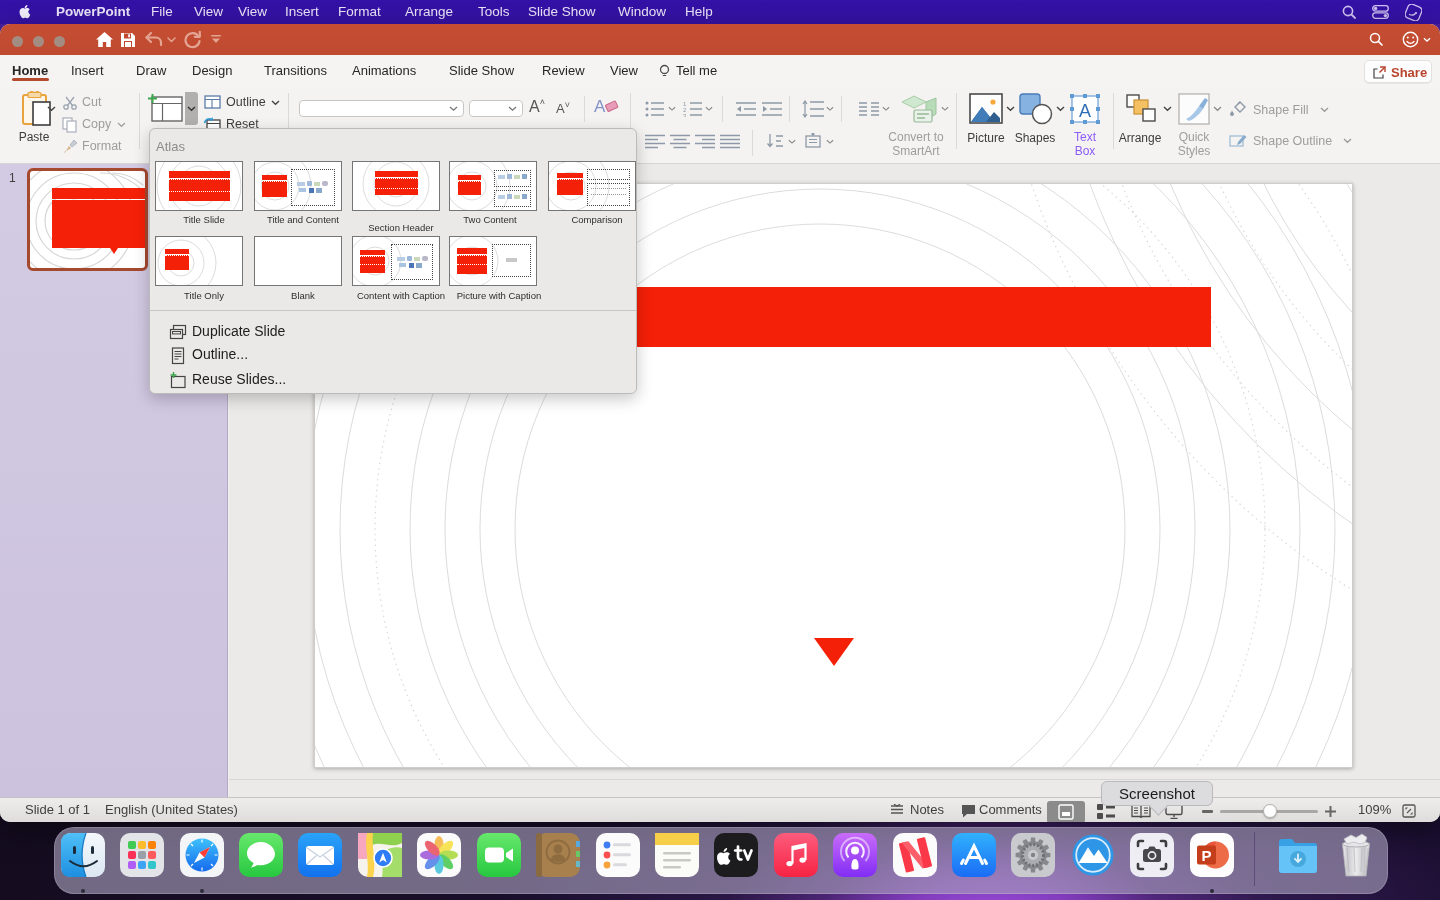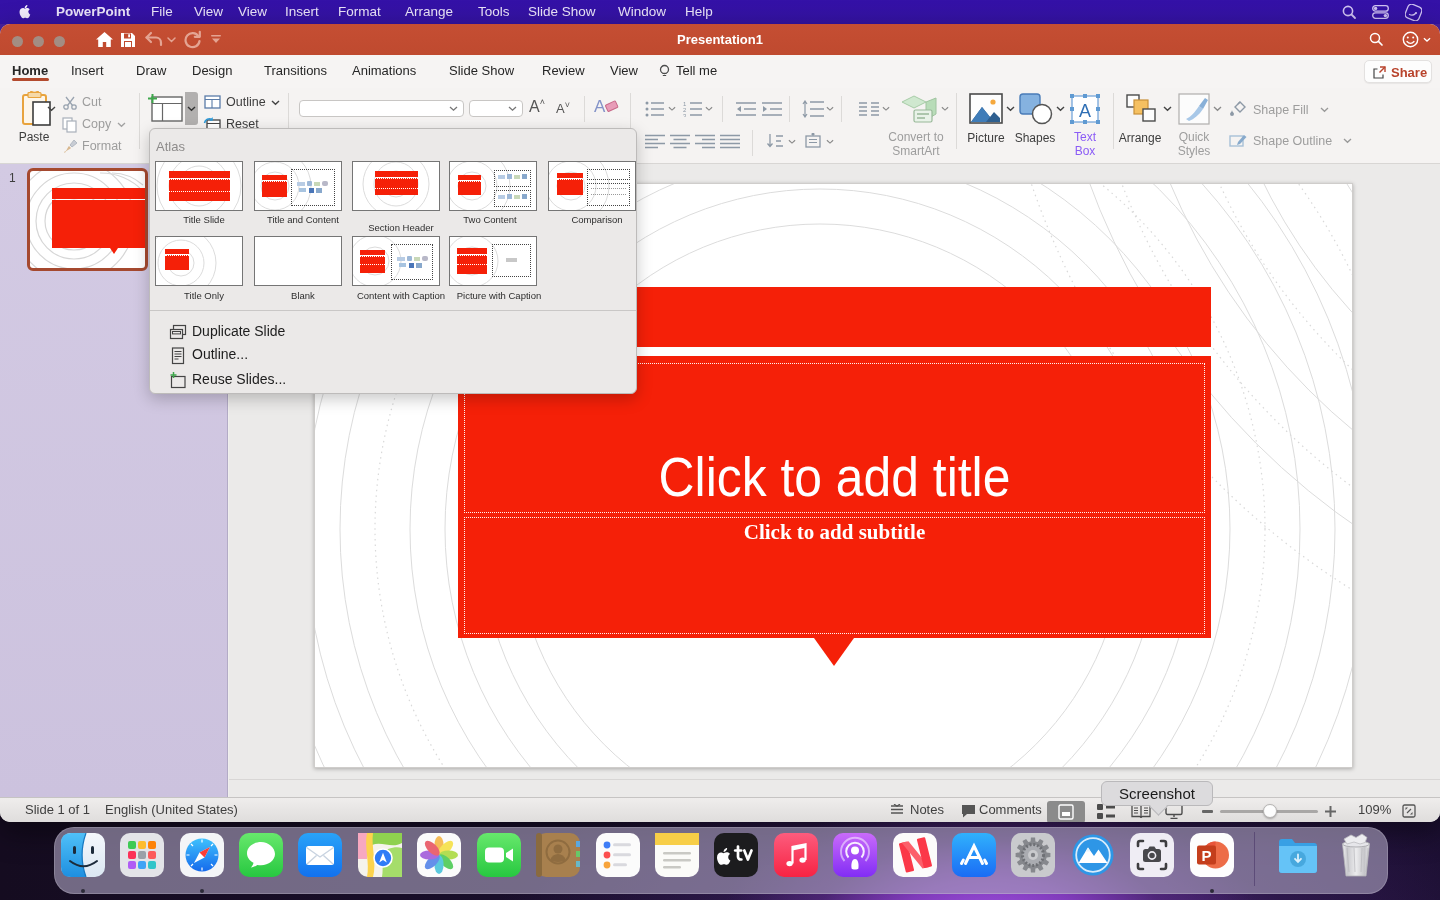--- a/index.html
+++ b/index.html
@@ -120,21 +120,20 @@
       <circle cx="11" cy="9" r="1.1" fill="#cfc2f2"></circle>
     </svg>
 </div>
 
 <div class="abs" style="left:0;top:24px;width:1440px;height:26px;background:#4c22a0"></div>
 <div id="win">
   <div id="titlebar">
     <div class="tl" style="left:12px"></div>
     <div class="tl" style="left:33px"></div>
     <div class="tl" style="left:54px"></div>
-    <div class="tname">Presentation1</div>
 
     <svg class="abs" style="left:95px;top:7px" width="19" height="17" viewBox="0 0 19 17">
         <path d="M9.5 1 1 8.5h2.2V16h4.6v-5h3.4v5h4.6V8.5H18z" fill="#fff"></path>
       </svg>
 
     <svg class="abs" style="left:120px;top:7.5px" width="16" height="16" viewBox="0 0 16 16">
         <path d="M1 1h11l3 3v11H1z" fill="#fff"></path>
         <rect x="4" y="1.5" width="7" height="5" fill="#bf4a2f"></rect>
         <rect x="8.2" y="2.3" width="1.8" height="3" fill="#fff"></rect>
         <rect x="4" y="9" width="8" height="6" fill="#bf4a2f"></rect>
@@ -522,26 +521,20 @@
       </g>
       <g fill="none" stroke="#d9d9d9" stroke-width="1.2" stroke-dasharray="1.5,4">
         <circle cx="1450" cy="-250" r="600"></circle>
         <circle cx="1450" cy="-250" r="690"></circle>
         <circle cx="1450" cy="-250" r="775"></circle>
       </g>
     </svg>
 
     <div class="abs" style="left:322px;top:103px;width:574px;height:60px;background:#f52008"></div>
 
-    <div class="abs" style="left:143px;top:172px;width:753px;height:282px;background:#f52008">
-      <div class="abs" style="left:6px;top:7px;width:741px;height:150px;border:1px dotted rgba(255,255,255,.95)"></div>
-      <div class="abs" style="left:6px;top:161px;width:741px;height:117px;border:1px dotted rgba(255,255,255,.95)"></div>
-      <div class="abs" style="left:0;top:93px;width:753px;text-align:center;color:#fff;font-size:56px;line-height:56px;white-space:nowrap;transform:scaleX(.89)">Click to add title</div>
-      <div class="abs" style="left:0;top:164px;width:753px;text-align:center;color:#fff;font-family:'Liberation Serif',serif;font-weight:bold;font-size:21px">Click to add subtitle</div>
-    </div>
     <div class="abs" style="left:499px;top:454px;width:0;height:0;border-left:20px solid transparent;border-right:20px solid transparent;border-top:28px solid #f52008"></div>
   </div>
 
   <div id="statusbar">
     <span class="st" style="left:25px">Slide 1 of 1</span>
     <span class="st" style="left:105px">English (United States)</span>
     <svg class="abs" style="left:890px;top:6px" width="14" height="13" viewBox="0 0 14 13">
         <path d="M1 2h12M1 5.5h12M1 9h12" stroke="#555" stroke-width="1.4"></path>
         <path d="M4 0l3 2.2L10 0" fill="none" stroke="#555" stroke-width="1.2"></path>
       </svg>

